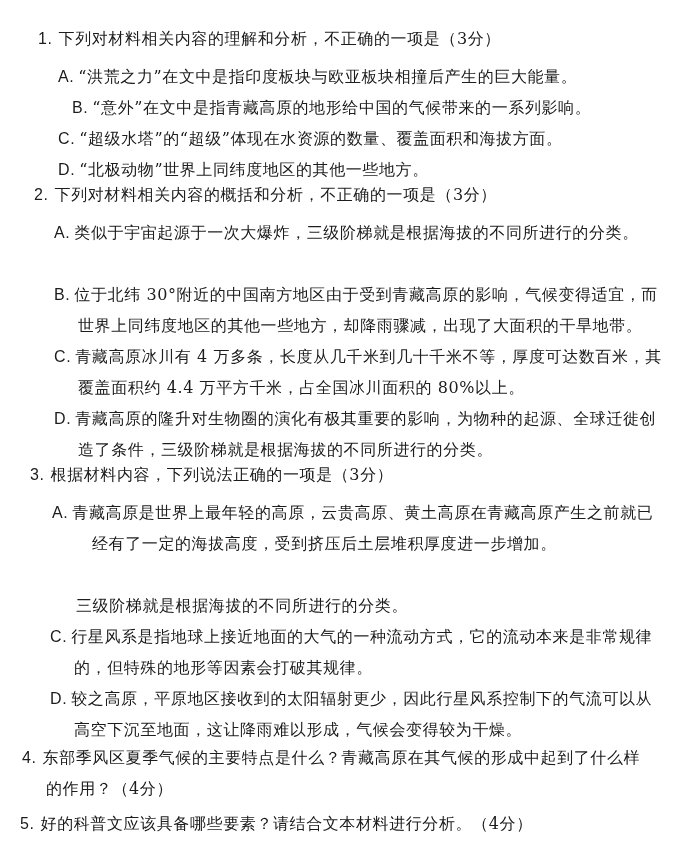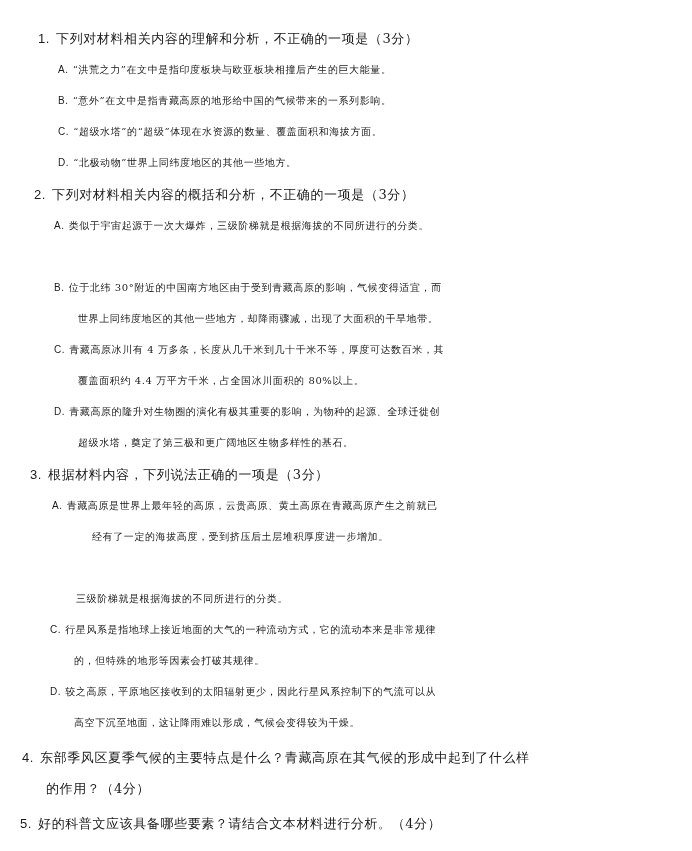--- a/index.html
+++ b/index.html
@@ -22,37 +22,37 @@
     width: 692px; height: 851px;
   }
   .line {
     position: absolute;
     white-space: nowrap;
     font-size: 14.5px;
     line-height: 18px;
     letter-spacing: 0.6px;
     color: #222;
   }
-  .q { font-size: 13px; }
-  .opt { font-size: 10px; }
+  .q { font-size: 16px; }
+  .opt { font-size: 16px; margin-top: 7px; }
   .num { font-family: "Liberation Sans", sans-serif; margin-right: 6px; }
   .letter { font-family: "Liberation Sans", sans-serif; margin-right: 4px; }
 </style>
 </head>
 <body>
 
 <div class="page">
 
   <div class="line q" style="left:38px; top:30px;">
     <span class="num">1.</span><span>下列对材料相关内容的理解和分析，不正确的一项是（3分）</span>
   </div>
   <div class="line opt" style="left:58px; top:61px;">
     <span class="letter">A.</span><span>“洪荒之力”在文中是指印度板块与欧亚板块相撞后产生的巨大能量。</span>
   </div>
-  <div class="line opt" style="left:58px; top:92px;">
+  <div class="line opt" style="left:72px; top:92px;">
     <span class="letter">B.</span><span>“意外”在文中是指青藏高原的地形给中国的气候带来的一系列影响。</span>
   </div>
   <div class="line opt" style="left:58px; top:123px;">
     <span class="letter">C.</span><span>“超级水塔”的“超级”体现在水资源的数量、覆盖面积和海拔方面。</span>
   </div>
   <div class="line opt" style="left:58px; top:154px;">
     <span class="letter">D.</span><span>“北极动物”世界上同纬度地区的其他一些地方。</span>
   </div>
 
   <div class="line q" style="left:34px; top:186px;">
@@ -70,21 +70,21 @@
   <div class="line opt" style="left:54px; top:341px;">
     <span class="letter">C.</span><span>青藏高原冰川有 4 万多条，长度从几千米到几十千米不等，厚度可达数百米，其</span>
   </div>
   <div class="line opt" style="left:78px; top:372px;">
     <span>覆盖面积约 4.4 万平方千米，占全国冰川面积的 80%以上。</span>
   </div>
   <div class="line opt" style="left:54px; top:403px;">
     <span class="letter">D.</span><span>青藏高原的隆升对生物圈的演化有极其重要的影响，为物种的起源、全球迁徙创</span>
   </div>
   <div class="line opt" style="left:78px; top:434px;">
-    <span>超级水塔，奠定了第三极和更广阔地区生物多样性的基石。</span>
+    <span>造了条件，三级阶梯就是根据海拔的不同所进行的分类。</span>
   </div>
 
   <div class="line q" style="left:30px; top:466px;">
     <span class="num">3.</span><span>根据材料内容，下列说法正确的一项是（3分）</span>
   </div>
   <div class="line opt" style="left:52px; top:497px;">
     <span class="letter">A.</span><span>青藏高原是世界上最年轻的高原，云贵高原、黄土高原在青藏高原产生之前就已</span>
   </div>
   <div class="line opt" style="left:92px; top:528px;">
     <span>经有了一定的海拔高度，受到挤压后土层堆积厚度进一步增加。</span>

